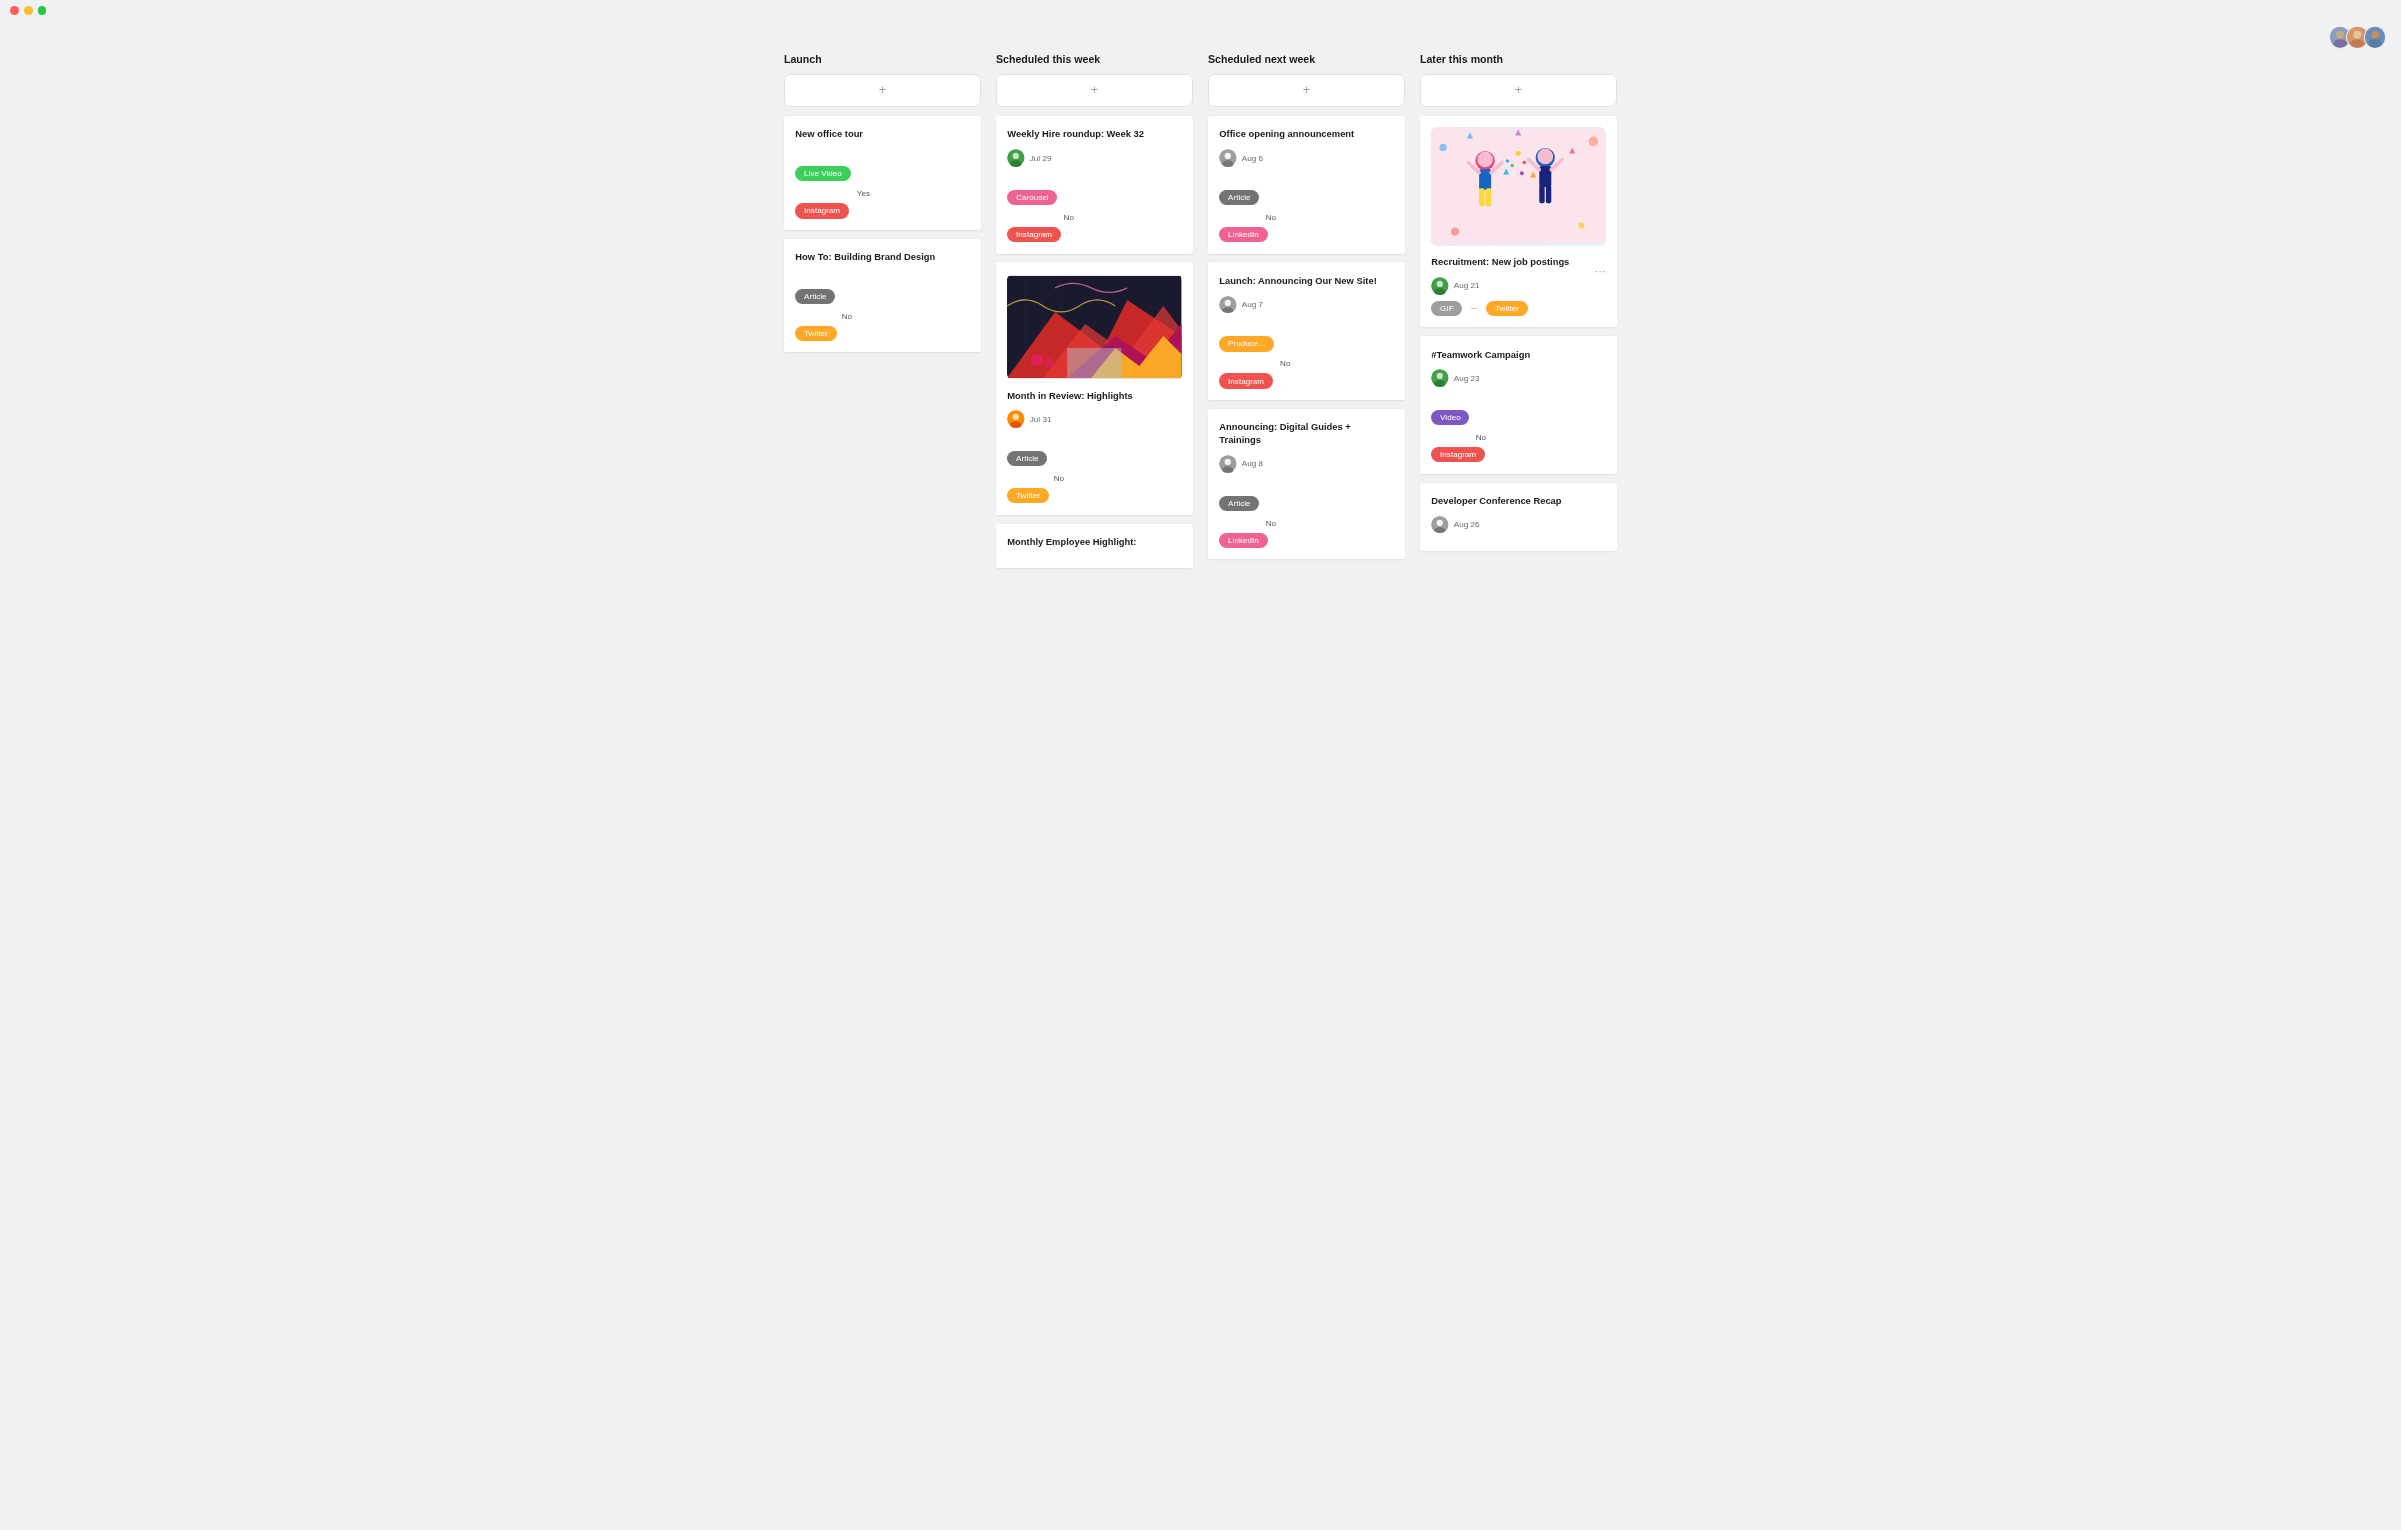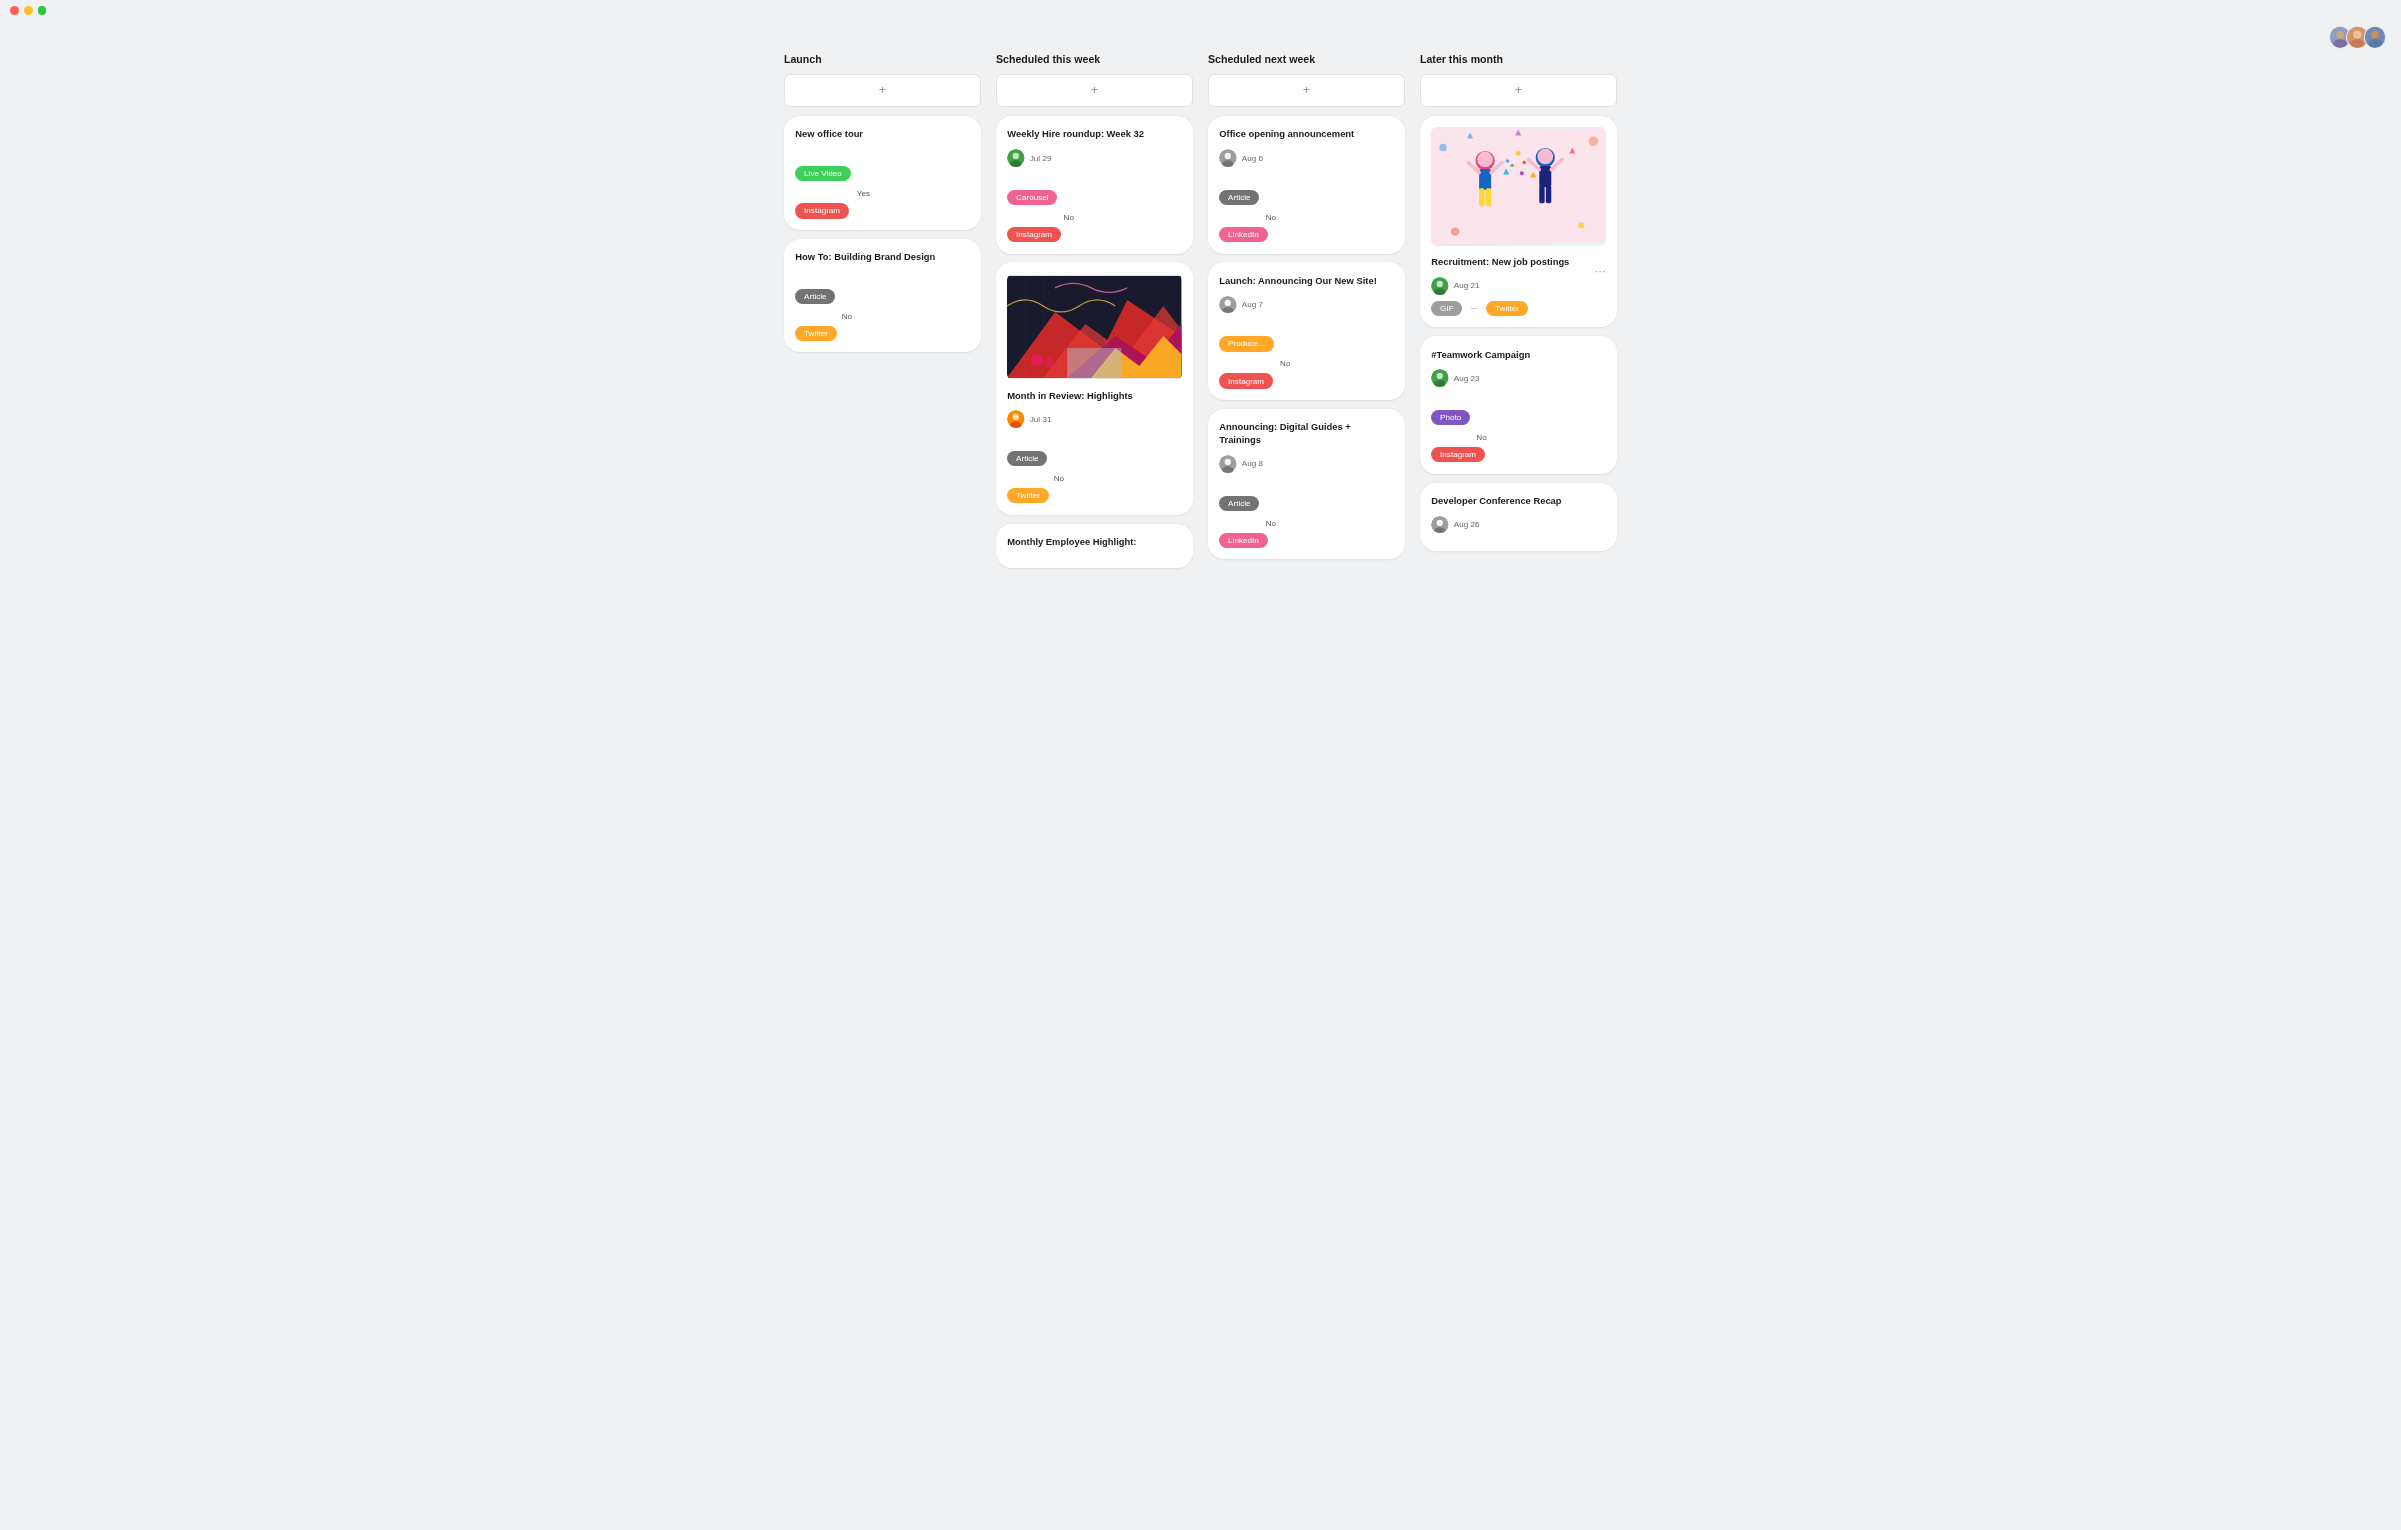--- a/index.html
+++ b/index.html
@@ -86,21 +86,21 @@
       font-size: 12.5px;
       color: #999;
       cursor: pointer;
       margin-bottom: 8.8px;
       display: flex;
       align-items: center;
       justify-content: center;
     }
     .card {
       background: white;
-      border-radius: 16px;
+      border-radius: 2px;
       padding: 11.3px;
       margin-bottom: 8.8px;
       box-shadow: 0 0.6px 1.9px rgba(0,0,0,0.08);
     }
     .card-title {
       font-size: 9.4px;
       font-weight: 600;
       color: #1a1a1a;
       margin-bottom: 8.8px;
       line-height: 1.4;
@@ -467,21 +467,21 @@
         <div class="card-avatar">
           <svg width="17.5" height="17.5" viewBox="0 0 28 28">
               <circle cx="14" cy="14" r="14" fill="#43a047"></circle>
               <circle cx="14" cy="11" r="5" fill="#c8e6c9"></circle>
               <ellipse cx="14" cy="24" rx="9" ry="6" fill="#2e7d32"></ellipse>
             </svg>
         </div>
         <span class="card-date">Aug 23</span>
       </div>
       <div class="card-tags">
-        <span class="tag tag-purple">Photo</span>
+        <span class="tag tag-purple">Video</span>
         <span class="card-value">No</span>
       </div>
       <div style="margin-top:5px;">
         <span class="tag tag-red">Instagram</span>
       </div>
     </div>
 
     <div class="card">
       <div class="card-title">Developer Conference Recap</div>
       <div class="card-meta">

